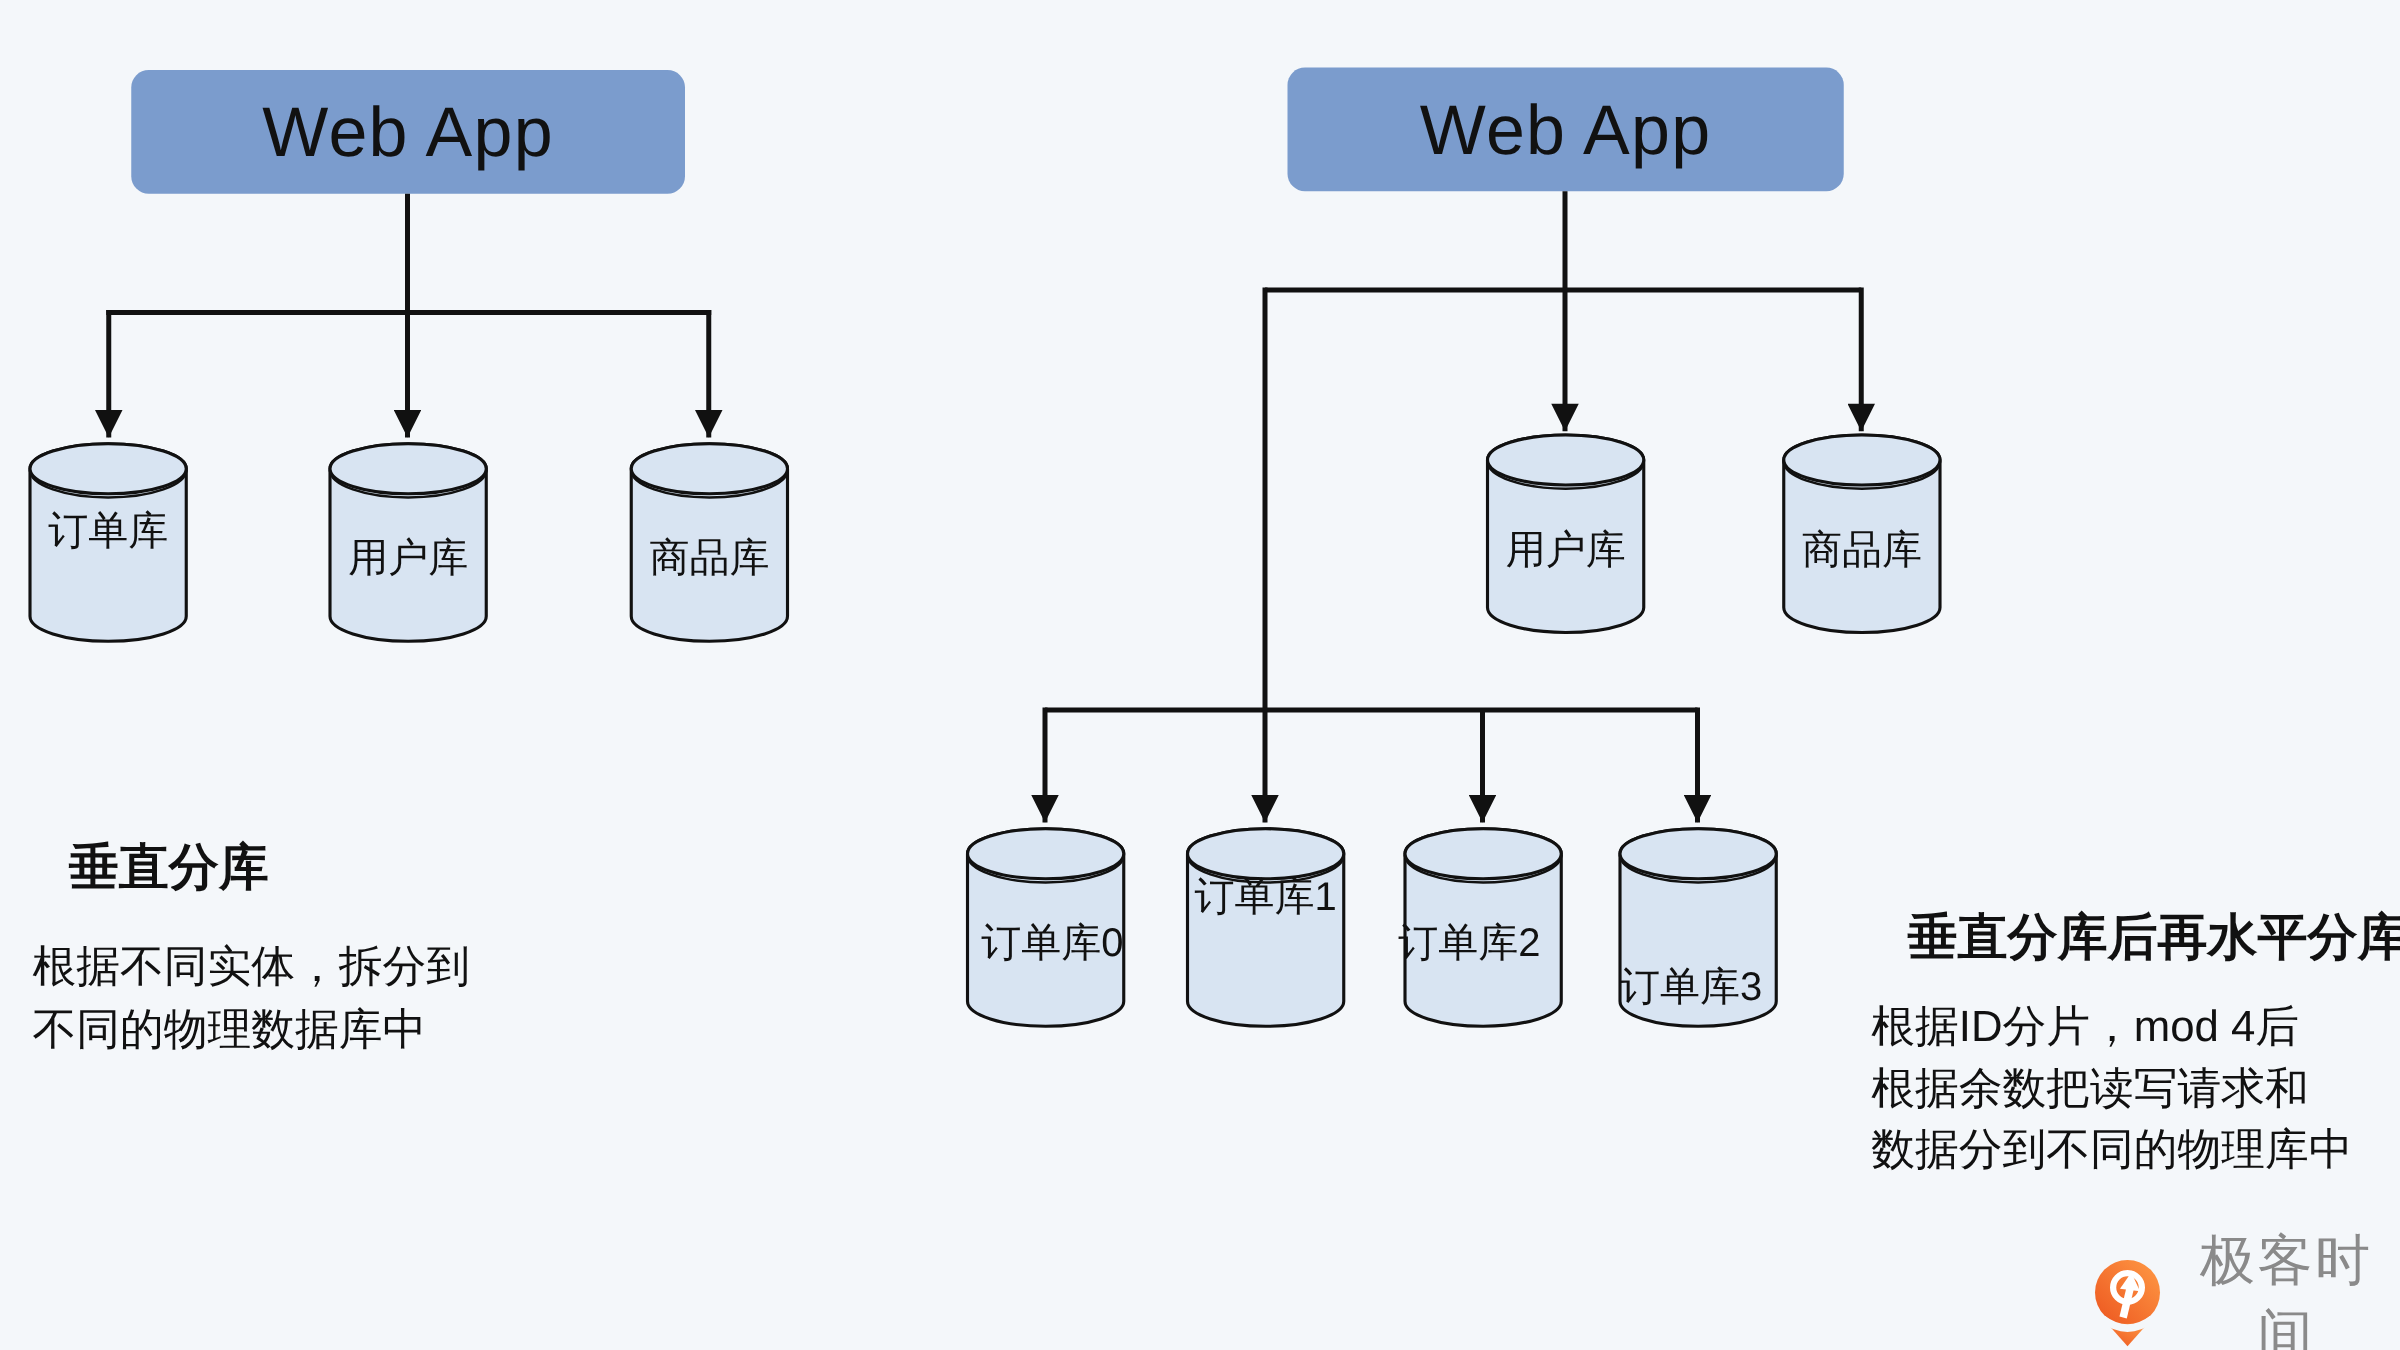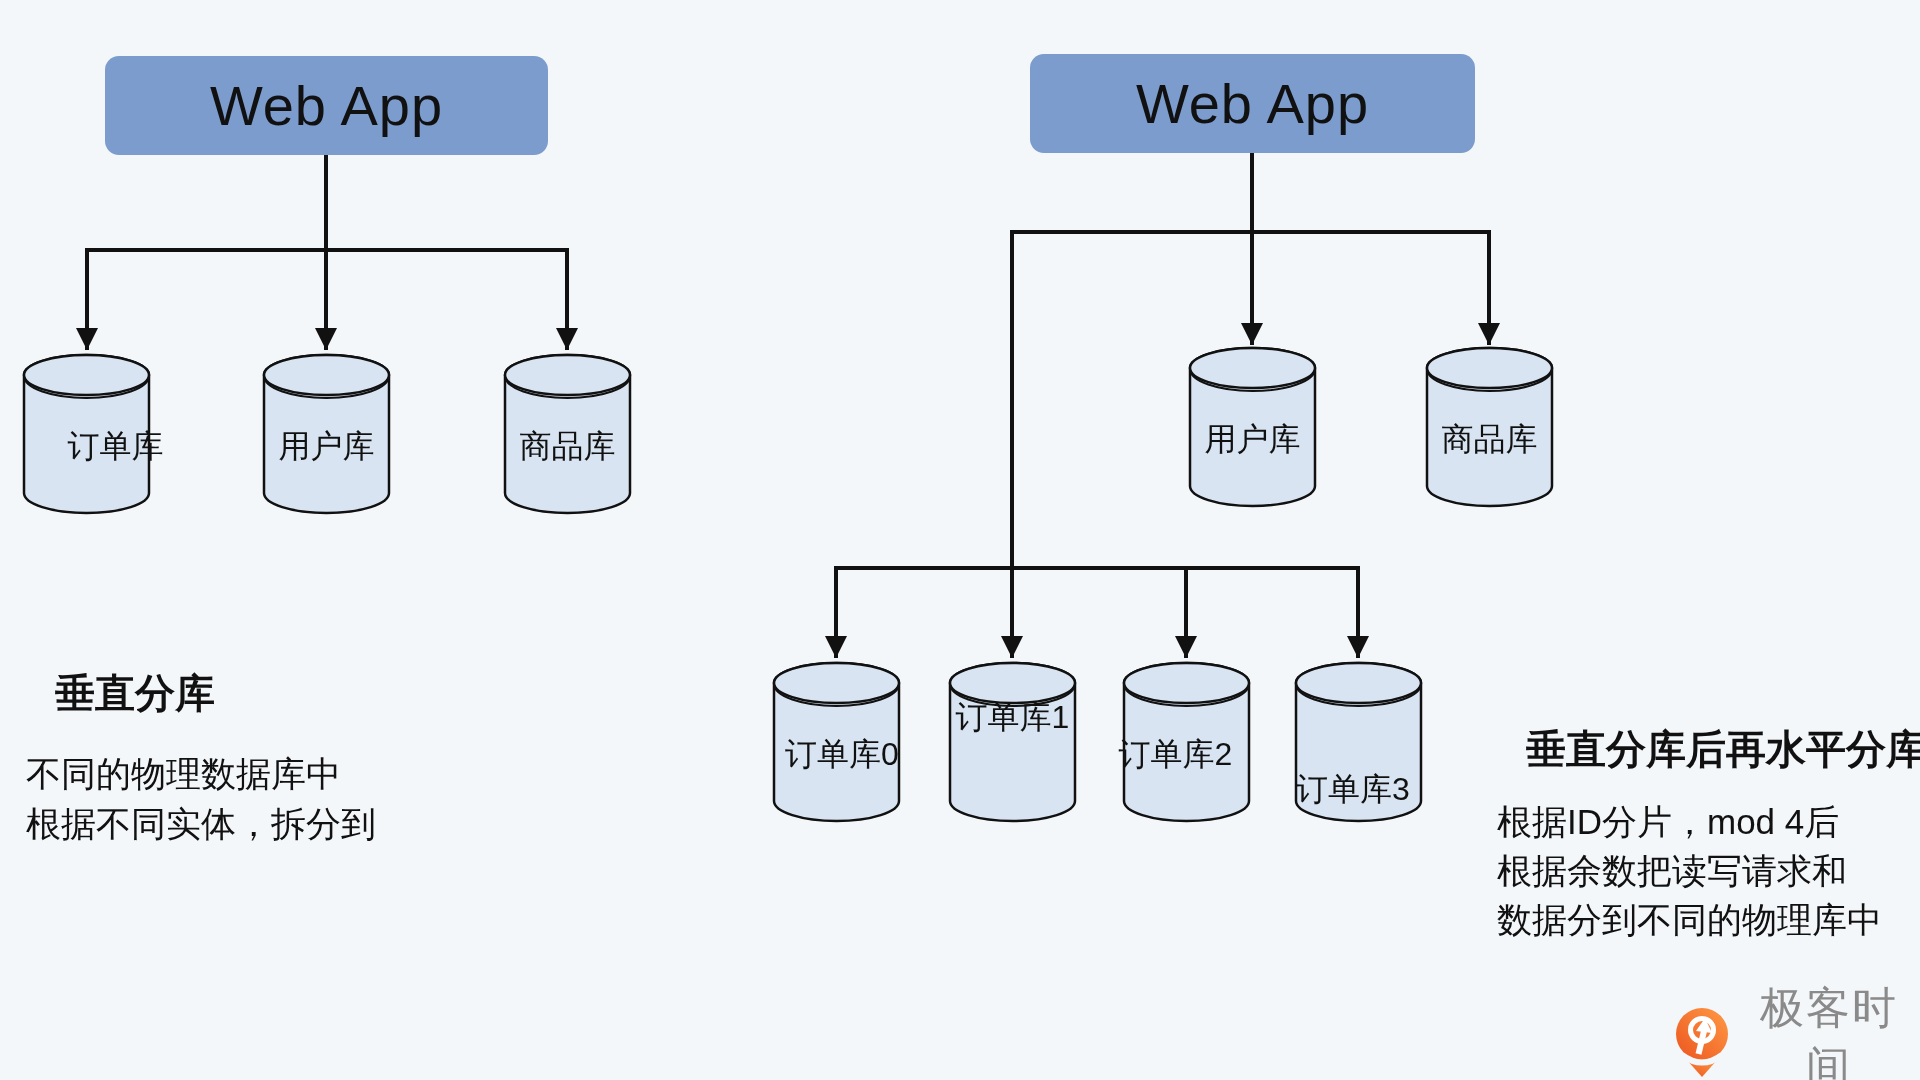--- a/index.html
+++ b/index.html
@@ -135,29 +135,29 @@
       <path d="M1686,1059 L1718,1059 L1702,1077 Z" fill="url(#logoGrad)"></path>
       <path d="M1682,1055 Q1702,1070 1722,1055" fill="none" stroke="#F4F7FA" stroke-width="6"></path>
       <circle cx="1702" cy="1030" r="11.5" fill="none" stroke="#ffffff" stroke-width="5"></circle>
       <path d="M1698.5,1054 L1704.5,1029" stroke="#ffffff" stroke-width="6" fill="none"></path>
       <path d="M1705,1018 L1712,1033 L1696,1031 Z" fill="#ffffff"></path>
     </g>
   </svg>
 
   <div class="ovl center app-label" style="left:105px; top:56px; width:443px; height:99px;">Web App</div>
 
-  <div class="ovl center cyl-label" style="left:24px; top:417px; width:125px; height:60px;padding-left:29px;">订单库</div>
+  <div class="ovl center cyl-label" style="left:24px; top:395px; width:125px; height:60px;">订单库</div>
   <div class="ovl center cyl-label" style="left:264px; top:417px; width:125px; height:60px;">用户库</div>
   <div class="ovl center cyl-label" style="left:505px; top:417px; width:125px; height:60px;">商品库</div>
 
   <div class="ovl cap-left" style="left:26px; top:666px;">
     <div class="cap-title">垂直分库</div>
     <div style="height:28px;"></div>
+    <div class="cap-line">根据不同实体，拆分到</div>
     <div class="cap-line">不同的物理数据库中</div>
-    <div class="cap-line">根据不同实体，拆分到</div>
   </div>
 
   <div class="ovl center app-label" style="left:1030px; top:54px; width:445px; height:99px;">Web App</div>
 
   <div class="ovl center cyl-label" style="left:1190px; top:410px; width:125px; height:60px;">用户库</div>
   <div class="ovl center cyl-label" style="left:1427px; top:410px; width:125px; height:60px;">商品库</div>
 
   <div class="ovl center cyl-label" style="left:774px; top:725px; width:136px; height:60px;">订单库0</div>
   <div class="ovl center cyl-label" style="left:950px; top:688px; width:125px; height:60px;">订单库1</div>
   <div class="ovl center cyl-label" style="left:1080px; top:725px; width:143px; height:60px;margin-left:24px;">订单库2</div>

